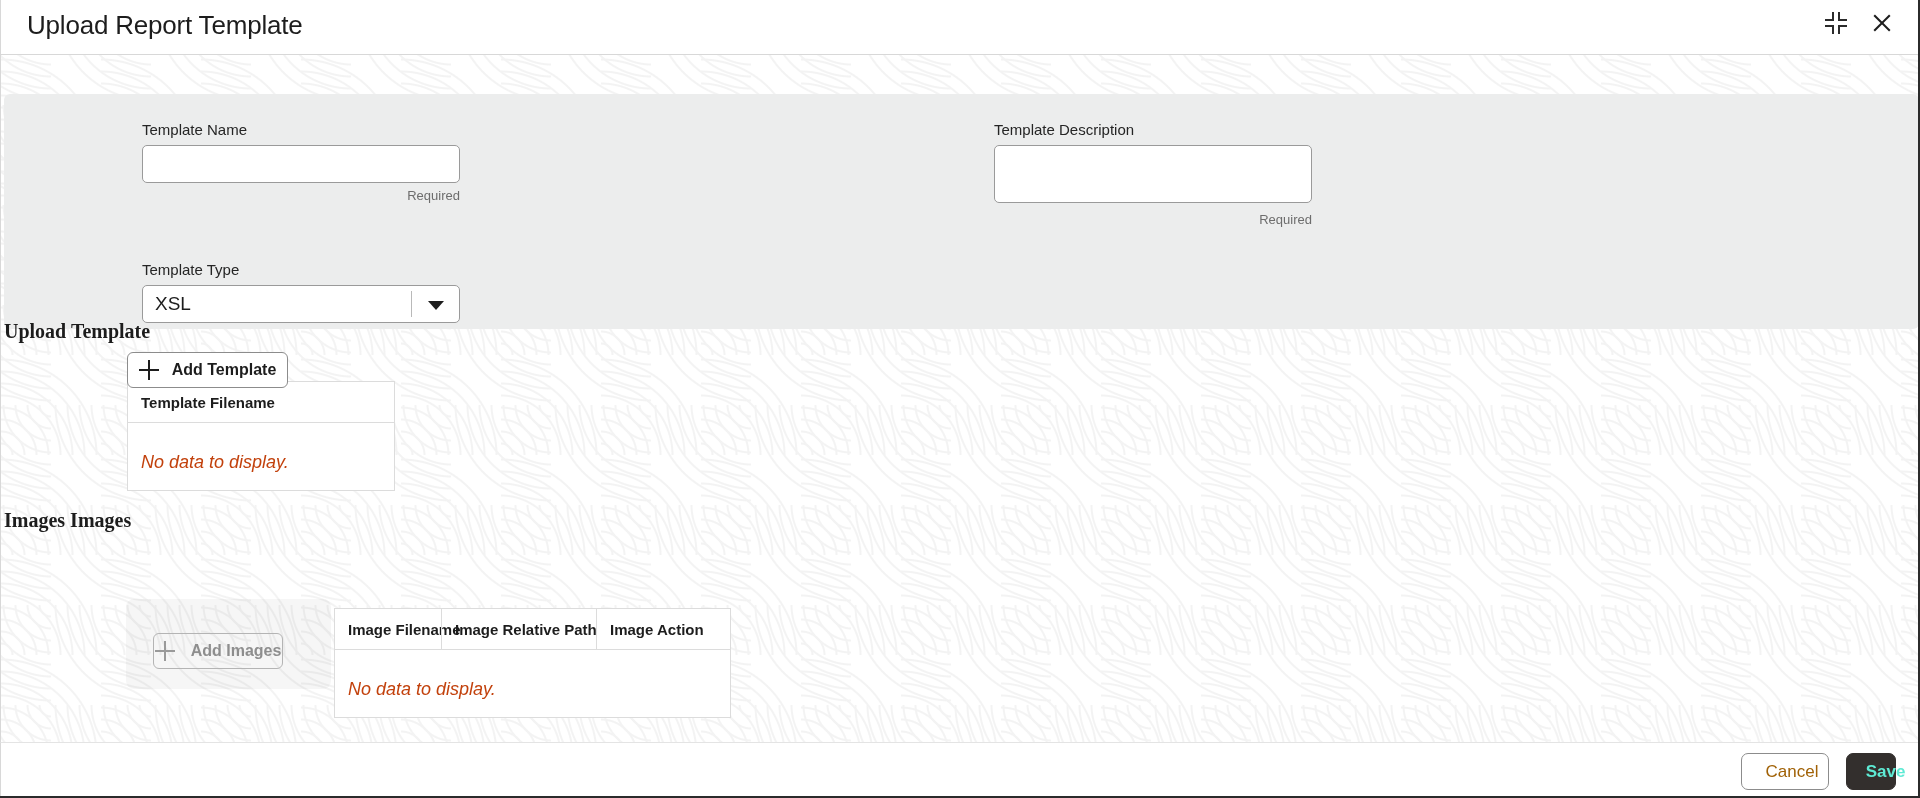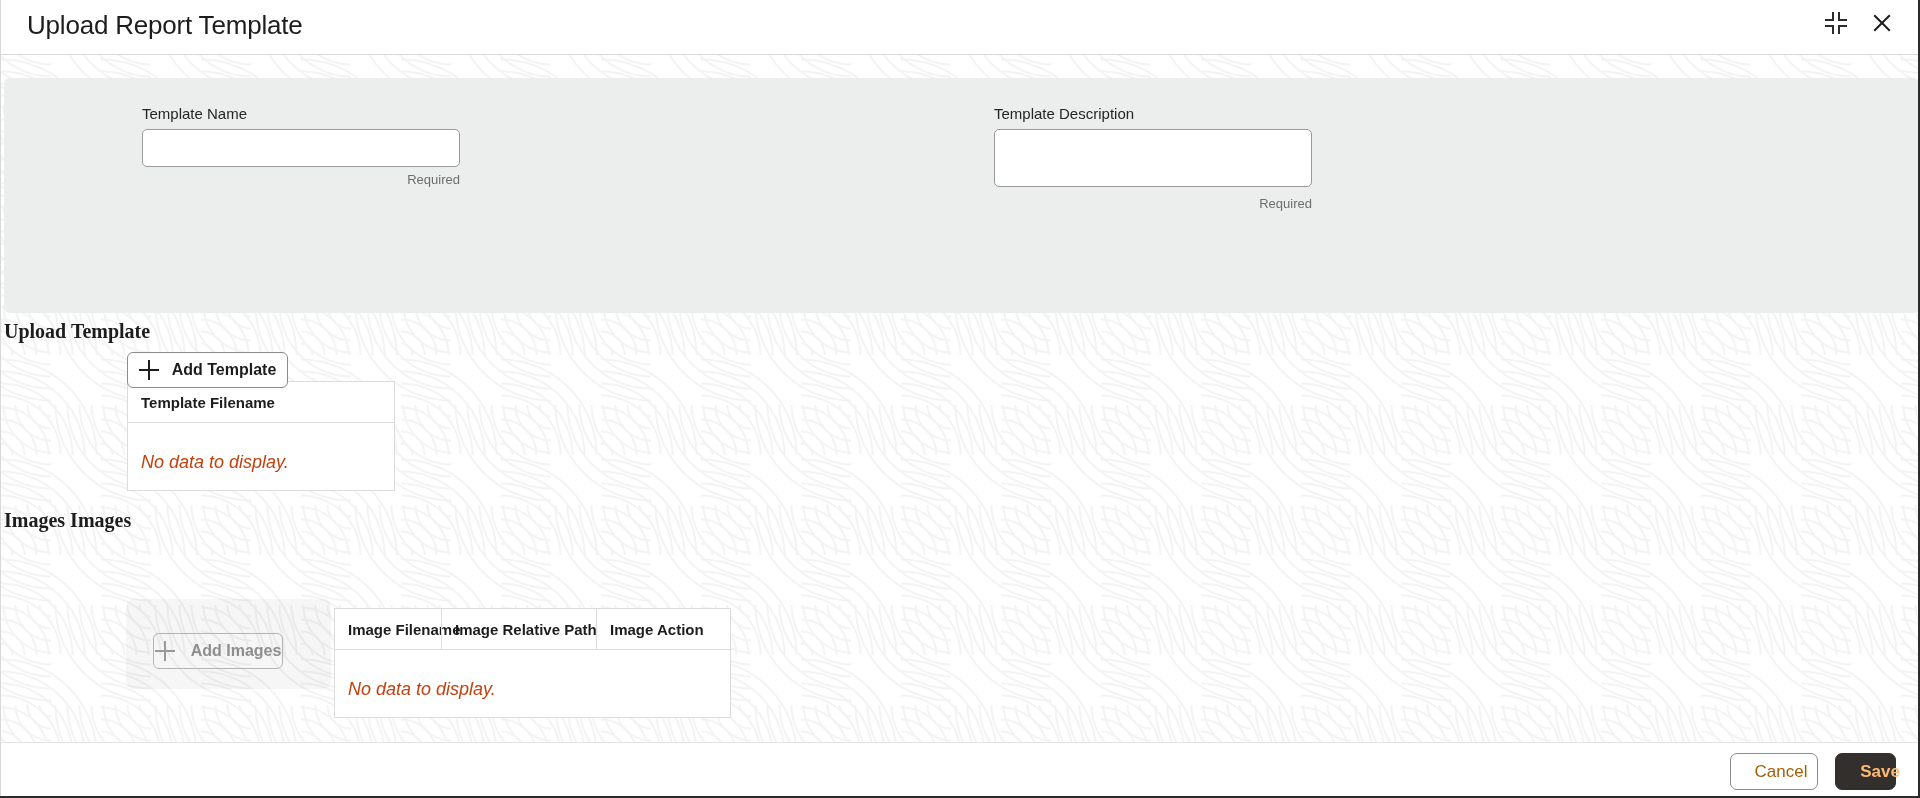--- a/index.html
+++ b/index.html
@@ -66,21 +66,21 @@
 
   
   .body {
     position: absolute; left: 0; top: 55px;
     width: 1920px; height: 687px;
     border-left: 1px solid #d8d8d8;
   }
 
   
   .form-panel {
-    position: absolute; left: 3px; top: 23px;
+    position: absolute; left: 3px; top: 39px;
     width: 1915px; height: 235px;
     background: #eceded;
     border-radius: 6px;
     text-decoration: underline;
   }
   .field { position: absolute; }
   .fld-label {
     font-size: 15px; color: #252525; margin-bottom: 7px; display: block;
   }
   .fld-box {
@@ -198,23 +198,23 @@
   }
   .btn-cancel {
     width: 88px; height: 37px;
     border: 1px solid #8c8c8c; border-radius: 7px;
     background: #fff; color: #a16207;
     font-size: 17px; cursor: pointer;
     font-family: "Liberation Sans", sans-serif;
     display:flex; align-items:center; justify-content:center;padding-left:14px;
   }
   .btn-save {
-    width: 61px; height: 37px;
+    width: 50px; height: 37px;
     border: 1px solid #332f2d; border-radius: 7px;
-    background: #332f2d; color: #fdba74;
+    background: #332f2d; color: #5eead4;
     font-size: 17px; font-weight: bold; cursor: pointer;
     font-family: "Liberation Sans", sans-serif;
     display:flex; align-items:center; justify-content:center;padding-left:29px;
   }
 </style>
 </head>
 <body>
 
 <div class="dialog">
 
@@ -240,20 +240,28 @@
         <input class="fld-box" type="text" placeholder="" style="">
         <div class="fld-hint">Required</div>
       </div>
 
       <div class="field" id="f-desc">
         <label class="fld-label">Template Description</label>
         <textarea class="fld-box" placeholder="" style=""></textarea>
         <div class="fld-hint">Required</div>
       </div>
 
+      <div class="field" id="f-type">
+        <label class="fld-label">Template Type</label>
+        <div class="sel-wrap">
+          <div class="fld-box">XSL</div>
+          <div class="sel-divider"></div>
+          <div class="caret"></div>
+        </div>
+      </div>
     </div>
 
     <div class="sec-title" id="sec-tpl">Upload Template</div>
 
     <div class="btn" id="btn-add-tpl">
       <span class="plus"></span>
       <span>Add Template</span>
     </div>
 
     <div class="tbl" id="tbl-tpl">

